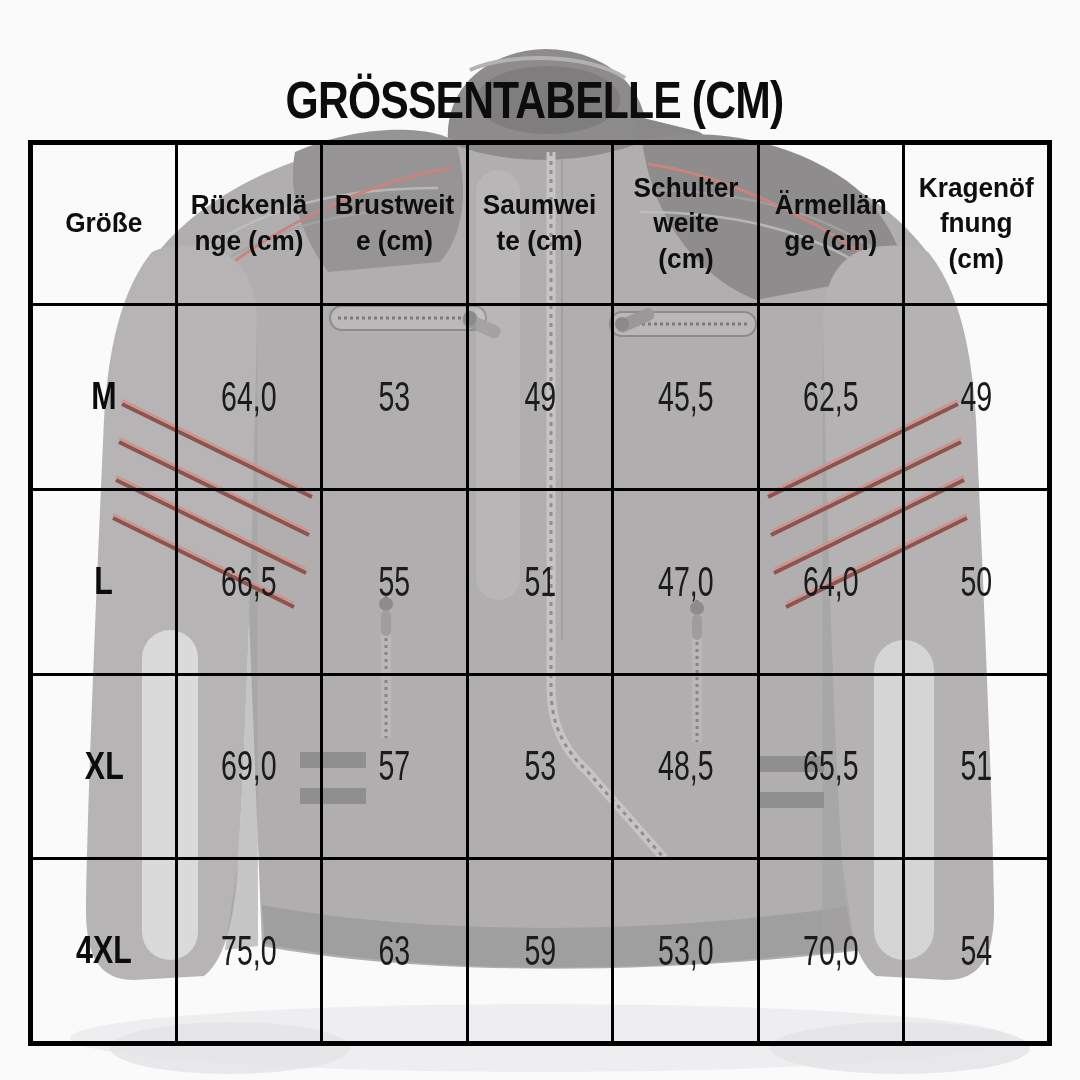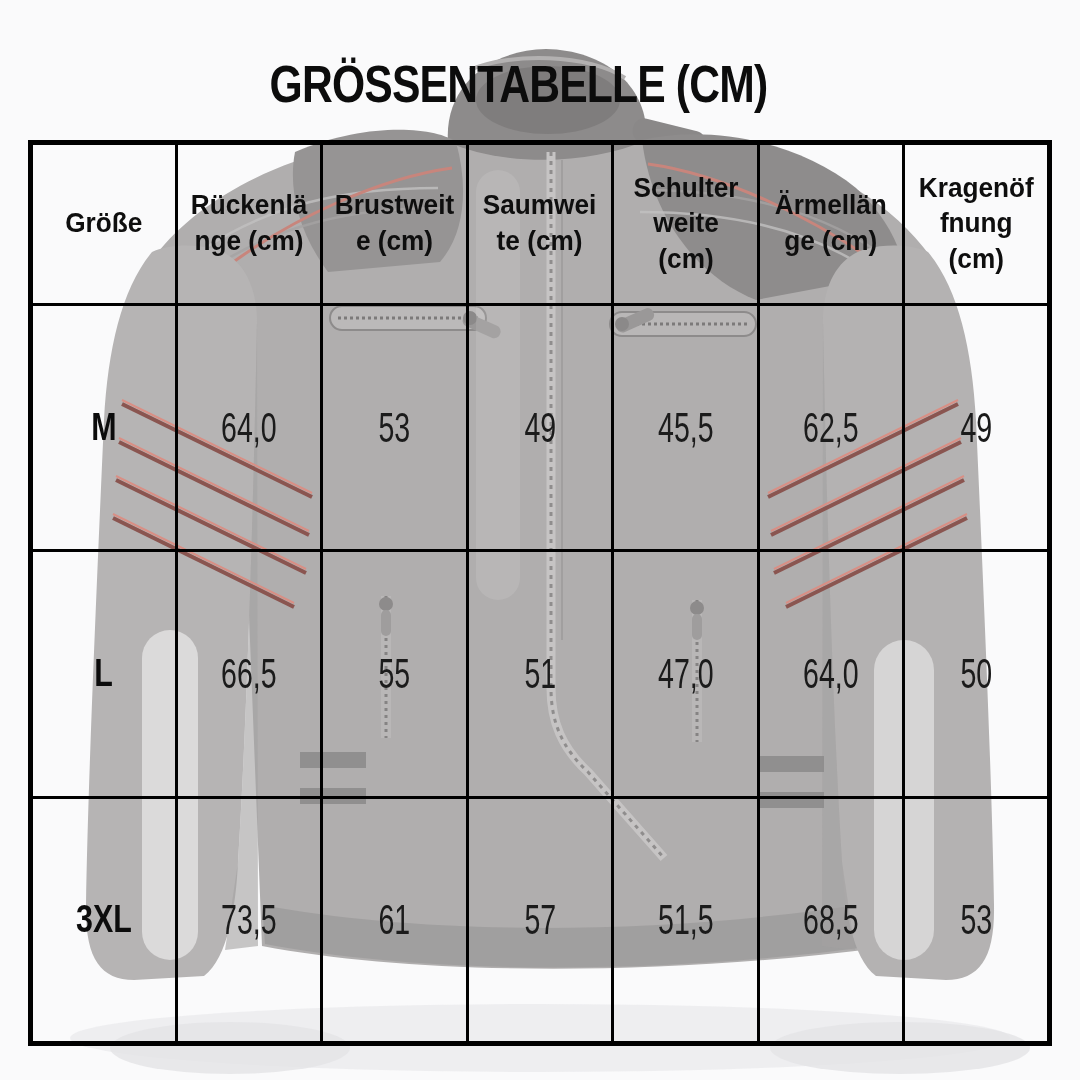--- a/index.html
+++ b/index.html
@@ -5,21 +5,21 @@
   html,body{margin:0;padding:0;}
   body{
     width:1080px;height:1080px;
     background:#fafafb;
     font-family:"Liberation Sans","DejaVu Sans",sans-serif;
     position:relative;overflow:hidden;
   }
   .bg-svg{position:absolute;left:0;top:0;width:1080px;height:1080px;z-index:0;pointer-events:none;}
   .page-title{
     position:absolute;top:54px;left:0;width:1036px;
-    margin:0;text-align:center;z-index:2;
+    margin:16px;text-align:center;z-index:2;
     font-size:52px;font-weight:700;color:#0c0c0c;letter-spacing:-1px;
   }
   .page-title .tt{display:inline-block;transform:scaleX(0.82);transform-origin:center;}
   table.size-table{
     position:absolute;left:28px;top:140px;width:1024px;height:906px;
     border-collapse:collapse;table-layout:fixed;z-index:1;
     background:transparent;
   }
   table.size-table, table.size-table th, table.size-table td{
     border:3px solid #000;
@@ -163,22 +163,31 @@
     <tr>
       <td><span class="sz">L</span></td>
       <td><span class="val">66,5</span></td>
       <td><span class="val">55</span></td>
       <td><span class="val">51</span></td>
       <td><span class="val">47,0</span></td>
       <td><span class="val">64,0</span></td>
       <td><span class="val">50</span></td>
     </tr>
     <tr>
-      <td><span class="sz">3XL</span></td>
-      <td><span class="val">73,5</span></td>
-      <td><span class="val">61</span></td>
+      <td><span class="sz">XL</span></td>
+      <td><span class="val">69,0</span></td>
       <td><span class="val">57</span></td>
-      <td><span class="val">51,5</span></td>
-      <td><span class="val">68,5</span></td>
       <td><span class="val">53</span></td>
+      <td><span class="val">48,5</span></td>
+      <td><span class="val">65,5</span></td>
+      <td><span class="val">51</span></td>
+    </tr>
+    <tr>
+      <td><span class="sz">4XL</span></td>
+      <td><span class="val">75,0</span></td>
+      <td><span class="val">63</span></td>
+      <td><span class="val">59</span></td>
+      <td><span class="val">53,0</span></td>
+      <td><span class="val">70,0</span></td>
+      <td><span class="val">54</span></td>
     </tr>
   </tbody>
 </table>
 
 </body></html>

